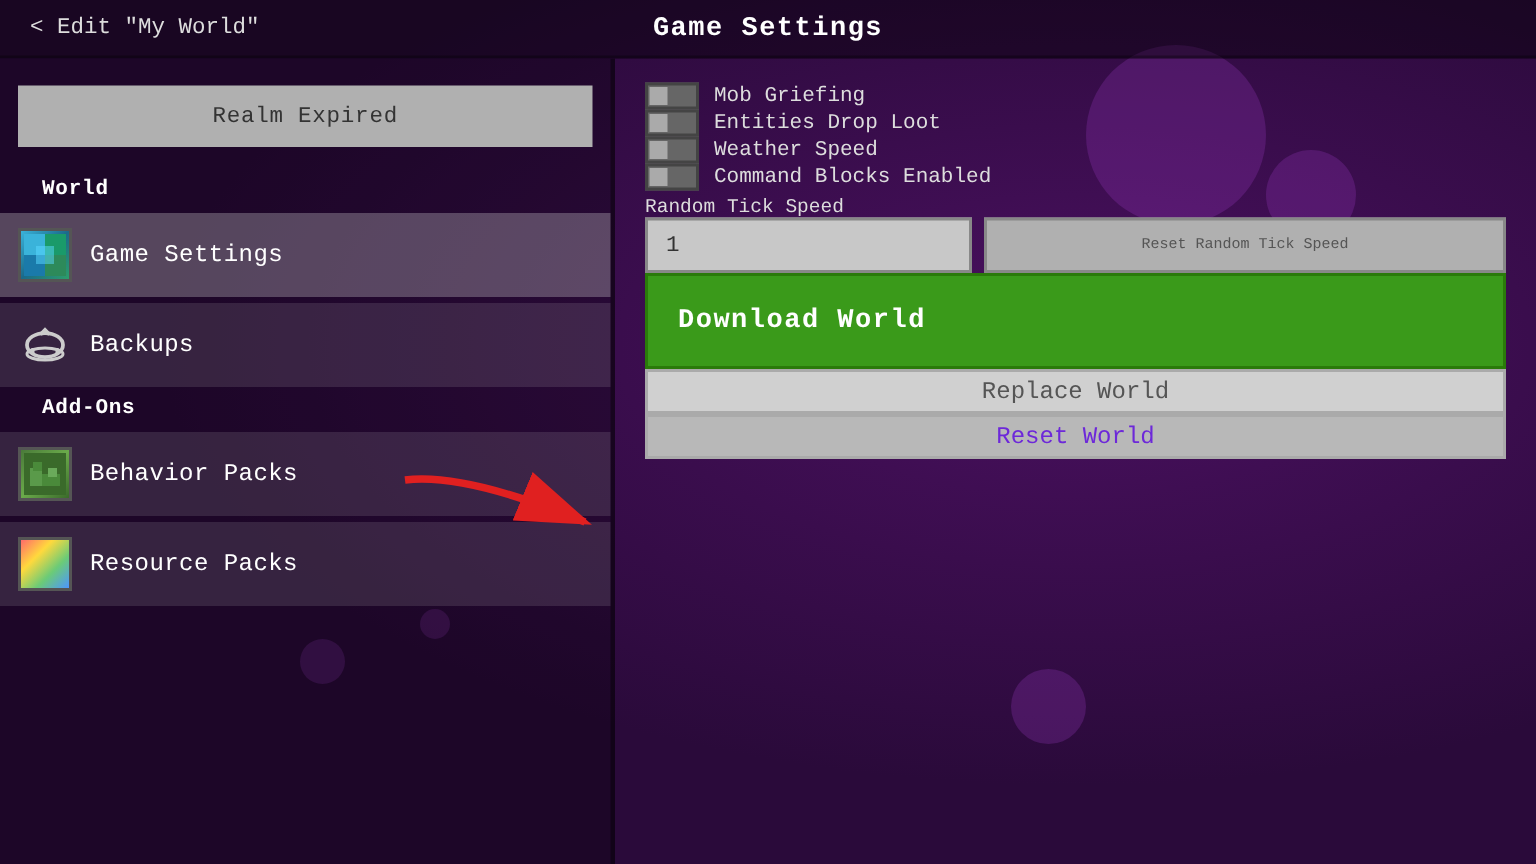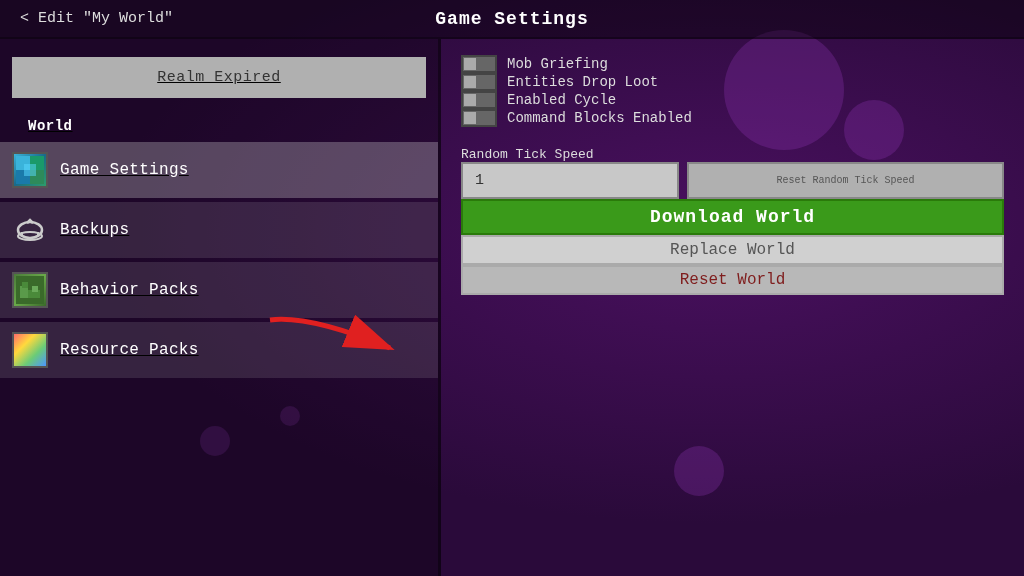--- a/index.html
+++ b/index.html
@@ -71,28 +71,27 @@
 
     
     .body {
       display: flex;
       flex: 1;
       overflow: hidden;
     }
 
     
     .sidebar {
-      width: 441px;
+      width: 410px;
       background: rgba(0,0,0,0.3);
       border-right: 3px solid rgba(0,0,0,0.4);
       padding: 10px 0;
       display: flex;
       flex-direction: column;
       gap: 0;
-      text-decoration: underline;
     }
 
     
     .realm-expired-btn {
       margin: 8px 12px 16px 12px;
       background: #b0b0b0;
       border: none;
       padding: 12px;
       font-family: 'Courier New', monospace;
       font-size: 15px;
@@ -219,21 +218,21 @@
       color: #ddd;
       font-size: 14px;
       font-family: 'Courier New', monospace;
     }
 
     
     .section-title {
       color: #ddd;
       font-size: 13px;
       font-family: 'Courier New', monospace;
-      margin-top: 20px;
+      margin-top: 3px;
     }
 
     .tick-speed-row {
       display: flex;
       gap: 8px;
       align-items: stretch;
     }
 
     .tick-input {
       flex: 1;
@@ -253,44 +252,44 @@
       font-size: 10px;
       font-family: 'Courier New', monospace;
       color: #555;
       cursor: pointer;
     }
 
     
     .download-btn {
       background: #3a9a1a;
       border: 2px solid #2a7a0a;
-      padding: 6px;
+      padding: 20px;
       font-size: 18px;
       font-family: 'Courier New', monospace;
       font-weight: bold;
       color: #fff;
       cursor: pointer;
-      text-align: center;
+      text-align: left;
       letter-spacing: 1px;
     }
 
     .action-btn {
       background: #d0d0d0;
       border: 2px solid #aaa;
       padding: 4px;
       font-size: 16px;
       font-family: 'Courier New', monospace;
       color: #555;
       cursor: pointer;
       text-align: center;
     }
 
     .action-btn.disabled {
       background: #b8b8b8;
-      color: #7f1d1d;
+      color: #6d28d9;
     }
 
     
     .arrow-overlay {
       position: absolute;
       left: 250px;
       top: 310px;
       z-index: 10;
       pointer-events: none;
     }
@@ -346,20 +345,21 @@
             <line x1="16" y1="8" x2="16" y2="6" stroke="#ccc" stroke-width="2.5"></line>
             <polyline points="13,9 16,6 19,9" fill="none" stroke="#ccc" stroke-width="2.5"></polyline>
             <line x1="8" y1="18" x2="8" y2="22" stroke="#ccc" stroke-width="2"></line>
             <line x1="24" y1="18" x2="24" y2="22" stroke="#ccc" stroke-width="2"></line>
             <ellipse cx="16" cy="22" rx="12" ry="4" fill="none" stroke="#ccc" stroke-width="2"></ellipse>
           </svg>
         </div>
         <span class="sidebar-item-text">Backups</span>
       </div>
 
+      <div class="section-label">Add-Ons</div>
 
       <div class="sidebar-item">
         <div class="icon-behavior">
           <svg width="28" height="28" viewBox="0 0 28 28">
             <rect x="0" y="0" width="28" height="28" fill="#3a6a2a"></rect>
             <rect x="4" y="10" width="8" height="12" fill="#5a9a4a"></rect>
             <rect x="6" y="6" width="6" height="6" fill="#4a8a3a"></rect>
             <rect x="12" y="14" width="12" height="8" fill="#4a8a3a"></rect>
             <rect x="16" y="10" width="6" height="6" fill="#6aaa5a"></rect>
           </svg>
@@ -386,21 +386,21 @@
         <div class="toggle">
           <div class="toggle-thumb"></div>
         </div>
         <span class="toggle-label">Entities Drop Loot</span>
       </div>
 
       <div class="toggle-row">
         <div class="toggle">
           <div class="toggle-thumb"></div>
         </div>
-        <span class="toggle-label">Enabled Cycle</span>
+        <span class="toggle-label">Weather Speed</span>
       </div>
 
       <div class="toggle-row">
         <div class="toggle">
           <div class="toggle-thumb"></div>
         </div>
         <span class="toggle-label">Command Blocks Enabled</span>
       </div>
 
       <div class="section-title">Random Tick Speed</div>

